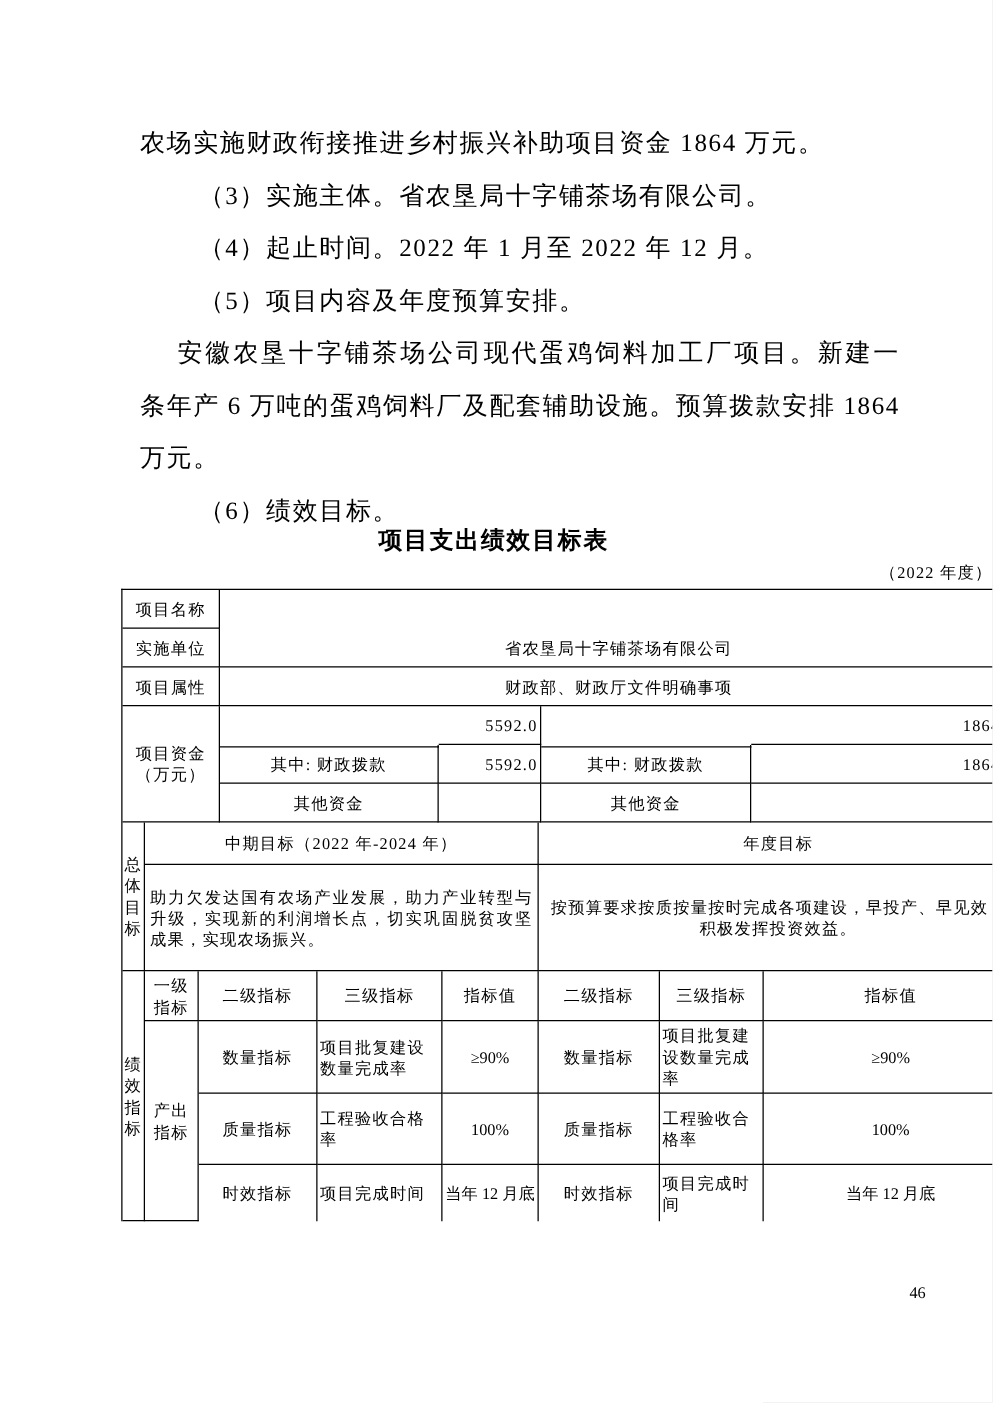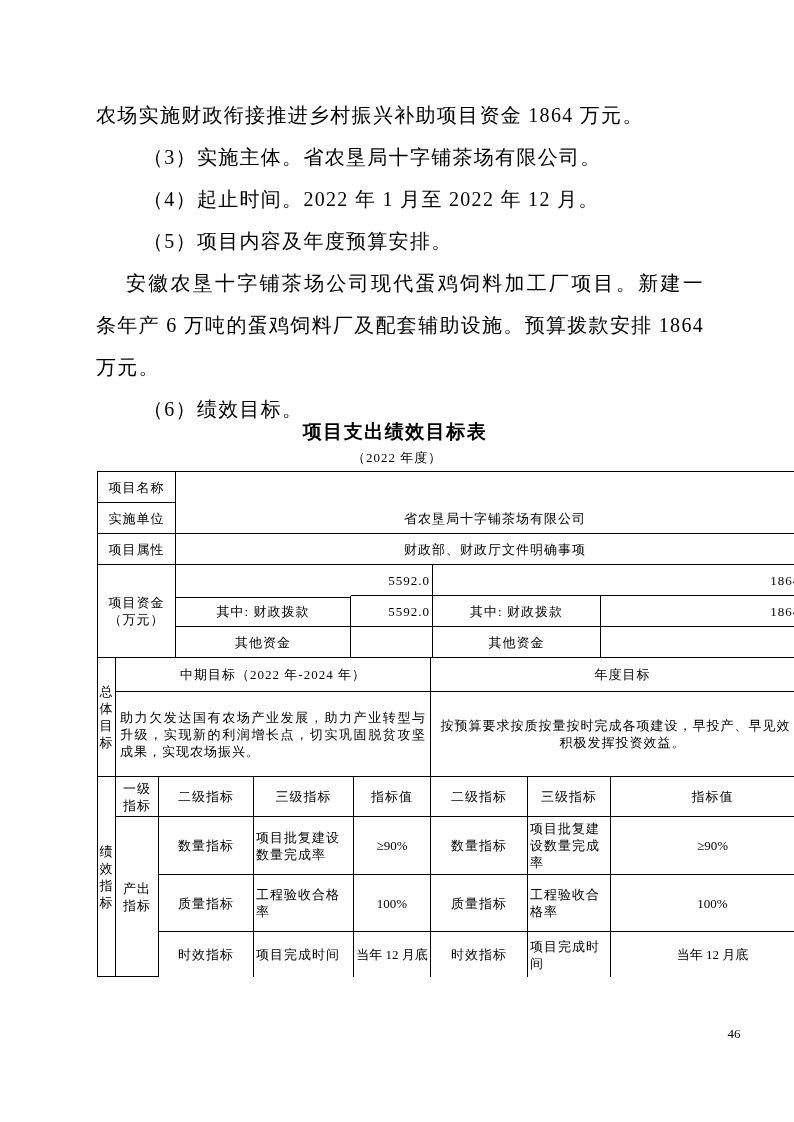--- a/index.html
+++ b/index.html
@@ -4,35 +4,35 @@
 <style>
   * { margin:0; padding:0; box-sizing:border-box; }
   html,body { background:#e9e9e9; }
   .page {
     position:relative; width:794px; height:1122px; margin:0 auto;
     background:#ffffff; color:#000;
     font-family:"Liberation Serif","DejaVu Serif",serif;
     overflow:hidden;
   }
   
-  .body-text { position:absolute; left:96px; top:94px; width:608px; }
+  .body-text { position:absolute; left:112px; top:94px; width:608px; }
   .bline {
     font-size:20px; line-height:42px; letter-spacing:1.3px;
     white-space:nowrap;
   }
   .bline.stretch { white-space:normal; text-align:justify; text-align-last:justify; }
   .ind  { text-indent:47px; }
   .ind-s{ text-indent:30px; }
   
   .doc-title {
     position:absolute; left:0; top:419px; width:790px; text-align:center;
     font-size:19px; font-weight:bold; letter-spacing:1.5px;
   }
   .doc-subtitle {
-    position:absolute; left:0; top:449px; width:794px; text-align:center;
+    position:absolute; left:0; top:449px; width:794px; text-align:right;
     font-size:13px; letter-spacing:1px;
   }
   
   .tbl {
     position:absolute; left:97px; top:471px; width:718px;
     border:1px solid #000; border-bottom:none;
     font-size:13px; letter-spacing:1px; line-height:17px;
   }
   .row { display:flex; }
   .col { display:flex; flex-direction:column; flex:1; min-width:0; }
@@ -96,20 +96,21 @@
       <div class="cell w78">项目属性</div>
       <div class="cell grow lastc">财政部、财政厅文件明确事项</div>
     </div>
 
     <div class="row h93">
       <div class="cell w78 pad6">项目资金（万元）</div>
       <div class="col">
         <div class="row h31">
           <div class="cell w175 left pl7">中期资金总额:</div>
           <div class="cell w82 right">5592.0</div>
+          <div class="cell w168 left pl2">年度资金总额:</div>
           <div class="cell grow right lastc">1864.0</div>
         </div>
         <div class="row h31">
           <div class="cell w175">其中: 财政拨款</div>
           <div class="cell w82 right">5592.0</div>
           <div class="cell w168">其中: 财政拨款</div>
           <div class="cell grow right lastc">1864.0</div>
         </div>
         <div class="row h31">
           <div class="cell w175">其他资金</div>

